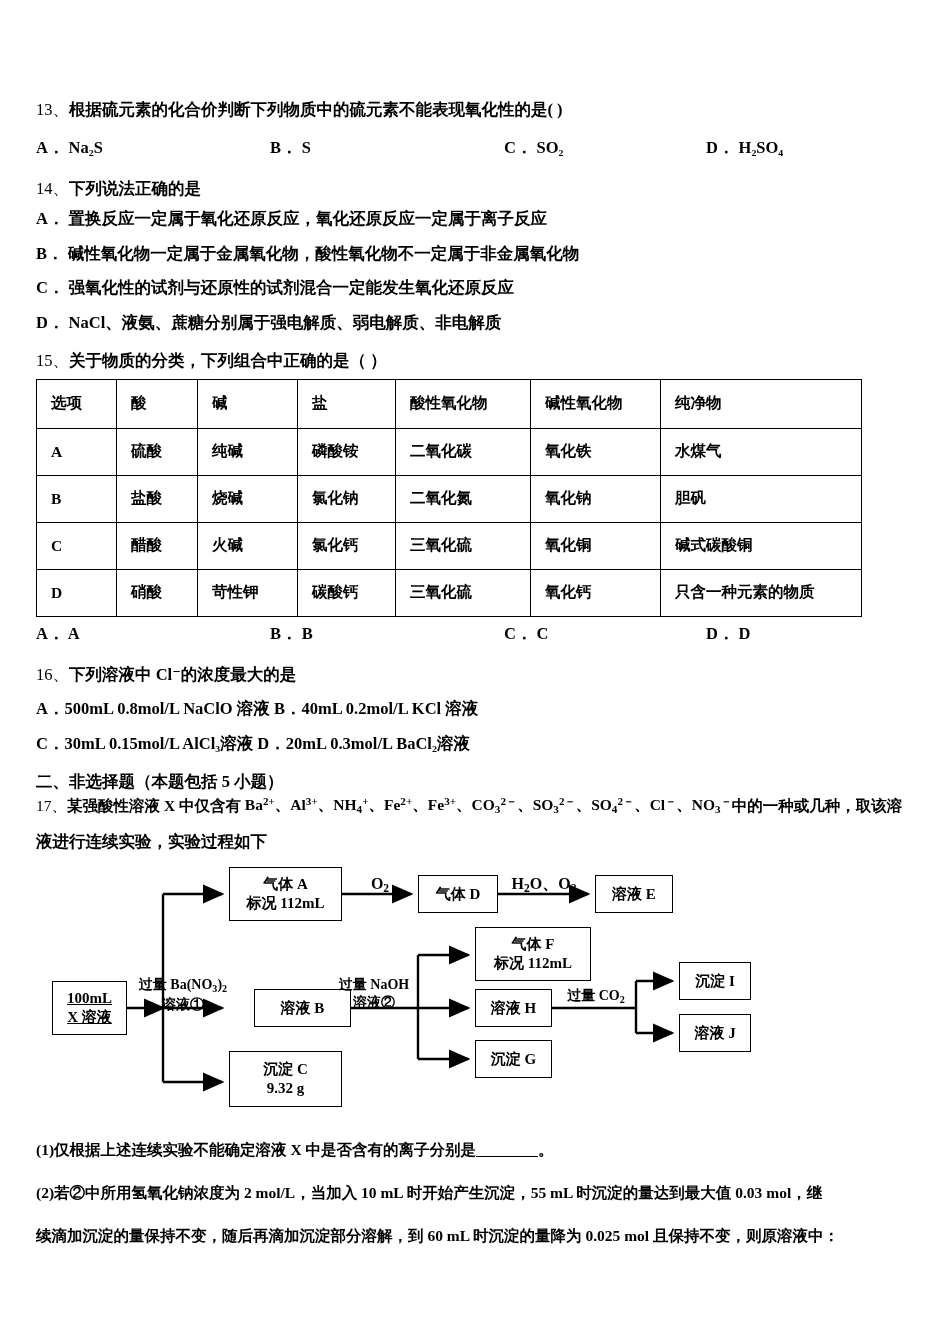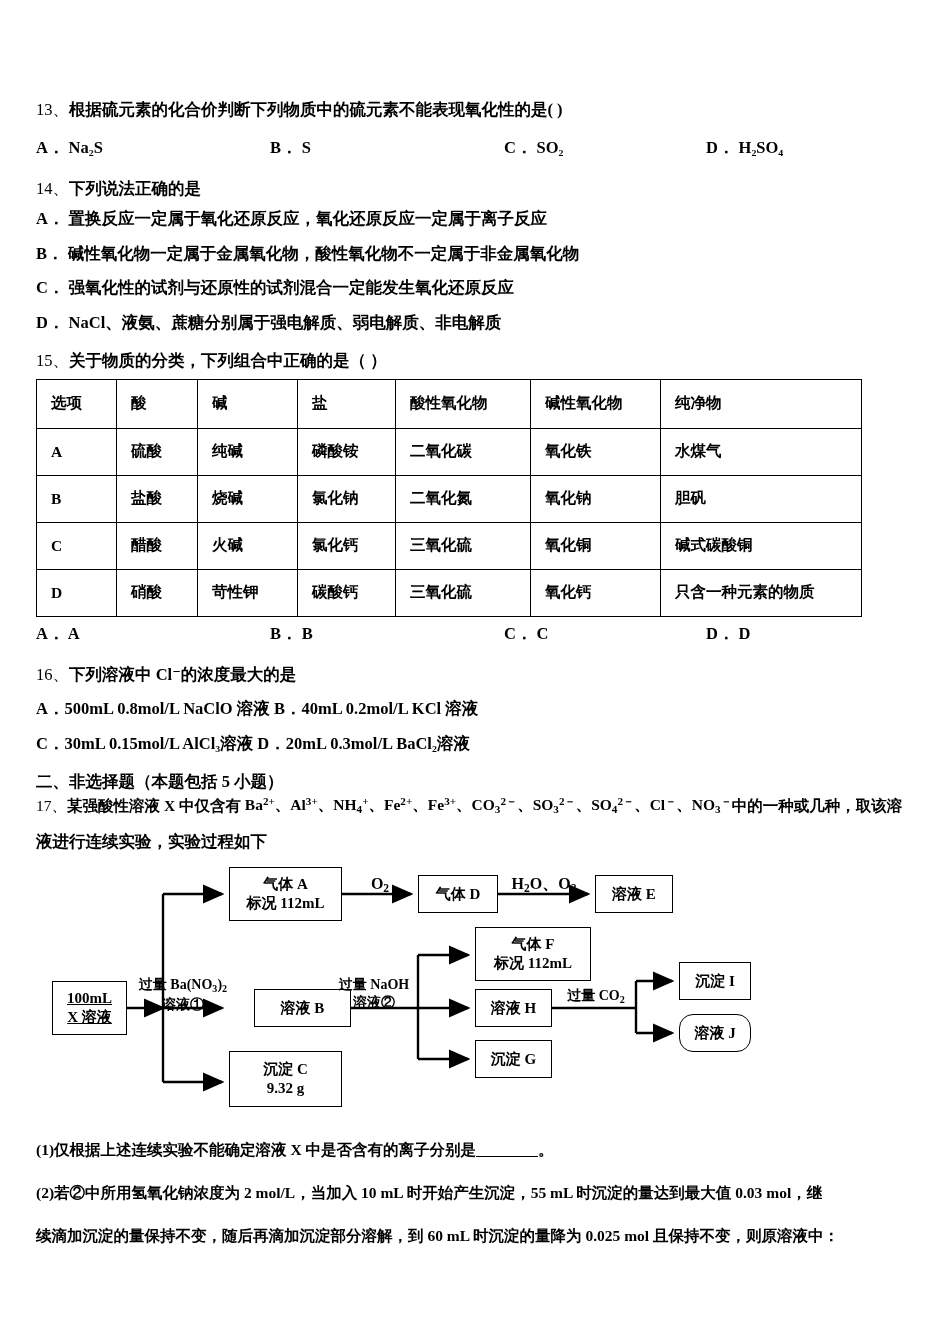--- a/index.html
+++ b/index.html
@@ -341,21 +341,21 @@
     </div>
 
     <div class="dbox" style="left:439px; top:177px; width:77px; height:38px;text-align:right;">
       <div>沉淀 G</div>
     </div>
 
     <div class="dbox" style="left:643px; top:99px; width:72px; height:38px;">
       <div>沉淀 I</div>
     </div>
 
-    <div class="dbox" style="left:643px; top:151px; width:72px; height:38px;border-radius:14px;">
+    <div class="dbox" style="left:643px; top:151px; width:72px; height:38px;">
       <div>溶液 J</div>
     </div>
 
     <div class="dlabel" style="left:92px; top:113px; width:110px;">
       <div>过量 Ba(NO<sub>3</sub>)<sub>2</sub></div>
       <div>溶液①</div>
     </div>
 
     <div class="dlabel" style="left:288px; top:113px; width:100px;">
       <div>过量 NaOH</div>

